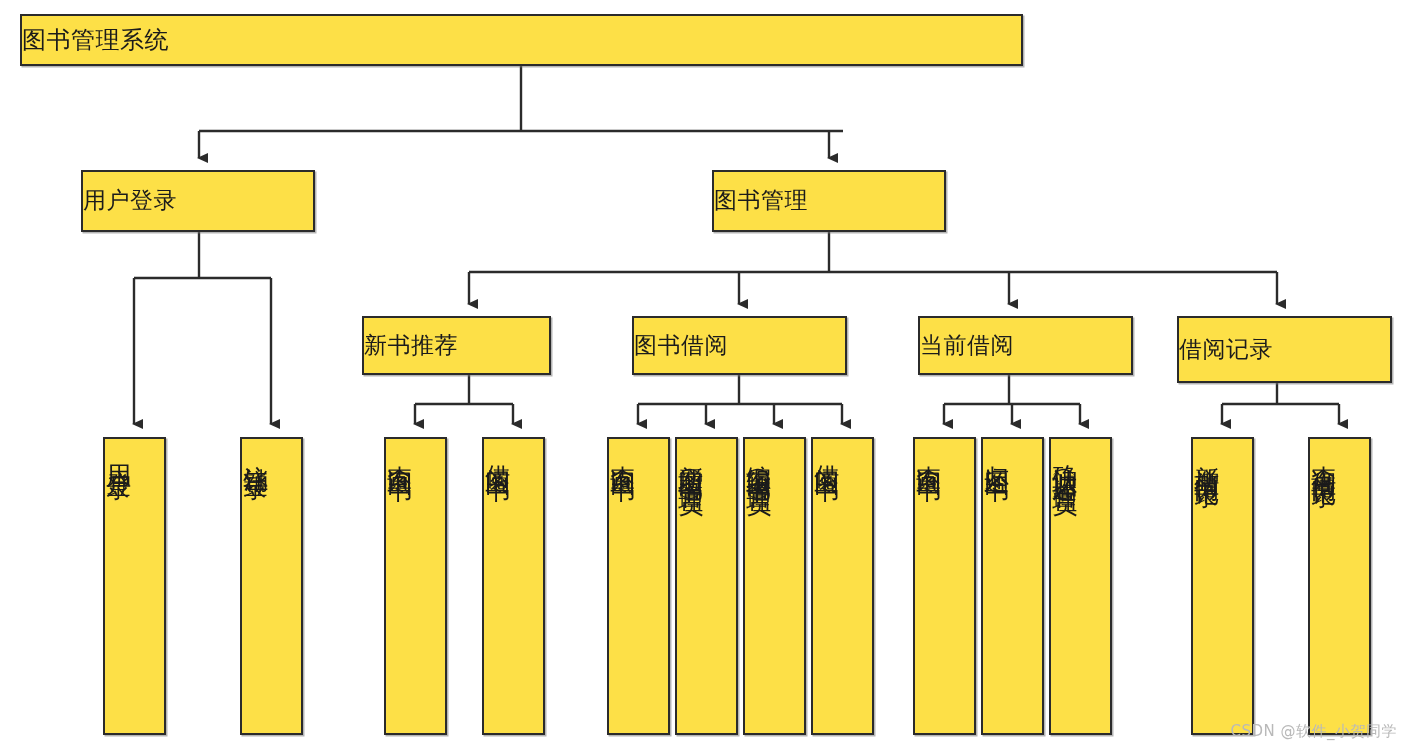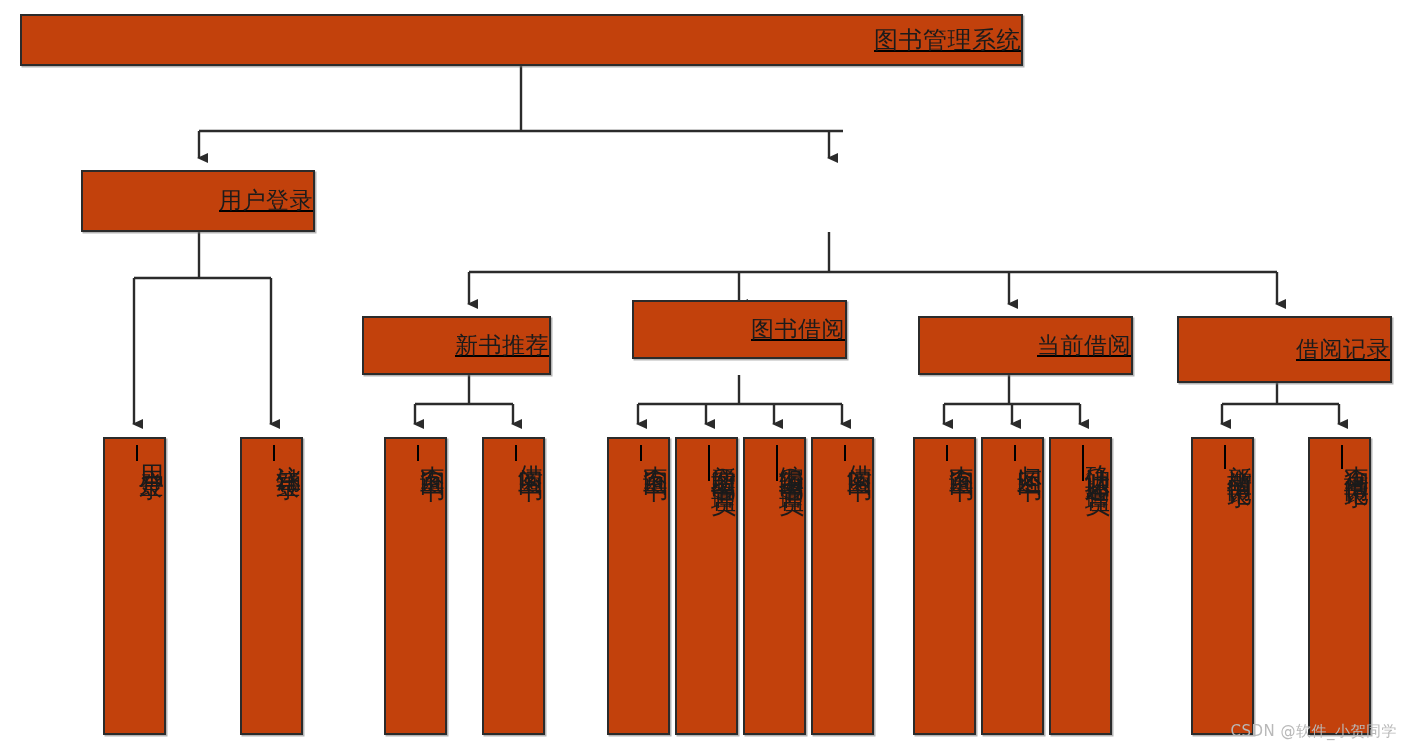--- a/index.html
+++ b/index.html
@@ -21,27 +21,26 @@
     position: absolute;
     left: 0;
     top: 0;
     width: 1405px;
     height: 747px;
     pointer-events: none;
   }
   .node {
     position: absolute;
     box-sizing: border-box;
-    background: #c2410c;
+    background: #fde047;
     border: 2px solid #2b2b2b;
     display: flex;
     align-items: center;
-    justify-content: flex-end;
+    justify-content: flex-start;
     box-shadow: 1.5px 1.5px 0 rgba(120,120,120,0.55);
-    text-decoration: underline;
   }
   .node .label {
     color: #1b1b1b;
     letter-spacing: 0.5px;
     line-height: 1.18;
     text-align: center;
     white-space: nowrap;
   }
   .node.horiz .label {
     font-size: 23px;
@@ -129,25 +128,28 @@
     </g>
   </svg>
 
   <div class="node horiz root" style="left:20px; top:14px; width:1003px; height:52px;">
     <span class="label">图书管理系统</span>
   </div>
 
   <div class="node horiz" style="left:81px; top:170px; width:234px; height:62px;">
     <span class="label">用户登录</span>
   </div>
+  <div class="node horiz" style="left:712px; top:170px; width:234px; height:62px;">
+    <span class="label">图书管理</span>
+  </div>
 
   <div class="node horiz" style="left:362px; top:316px; width:189px; height:59px;">
     <span class="label">新书推荐</span>
   </div>
-  <div class="node horiz" style="left:632px; top:300px; width:215px; height:59px;">
+  <div class="node horiz" style="left:632px; top:316px; width:215px; height:59px;">
     <span class="label">图书借阅</span>
   </div>
   <div class="node horiz" style="left:902px; top:316px; width:215px; height:59px;margin-left:16px;">
     <span class="label">当前借阅</span>
   </div>
   <div class="node horiz" style="left:1177px; top:316px; width:215px; height:67px;">
     <span class="label">借阅记录</span>
   </div>
 
   <div class="node vert" style="left:103px; top:437px; width:63px; height:298px;">

